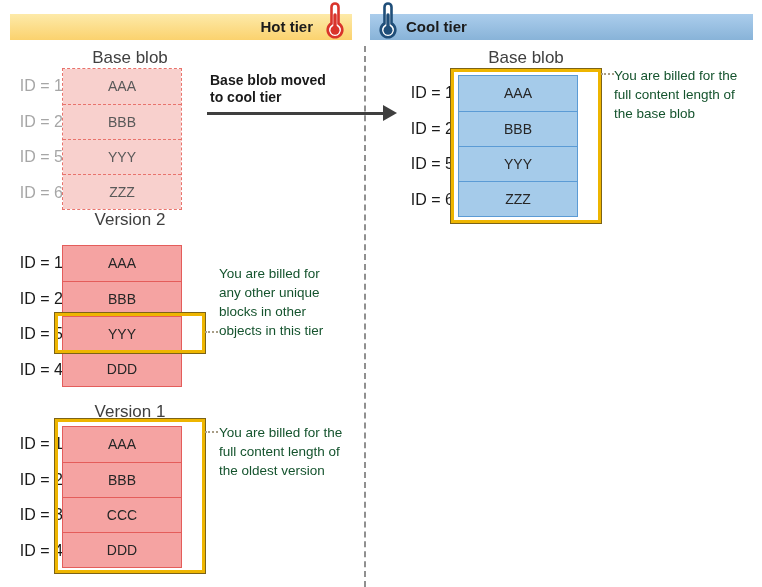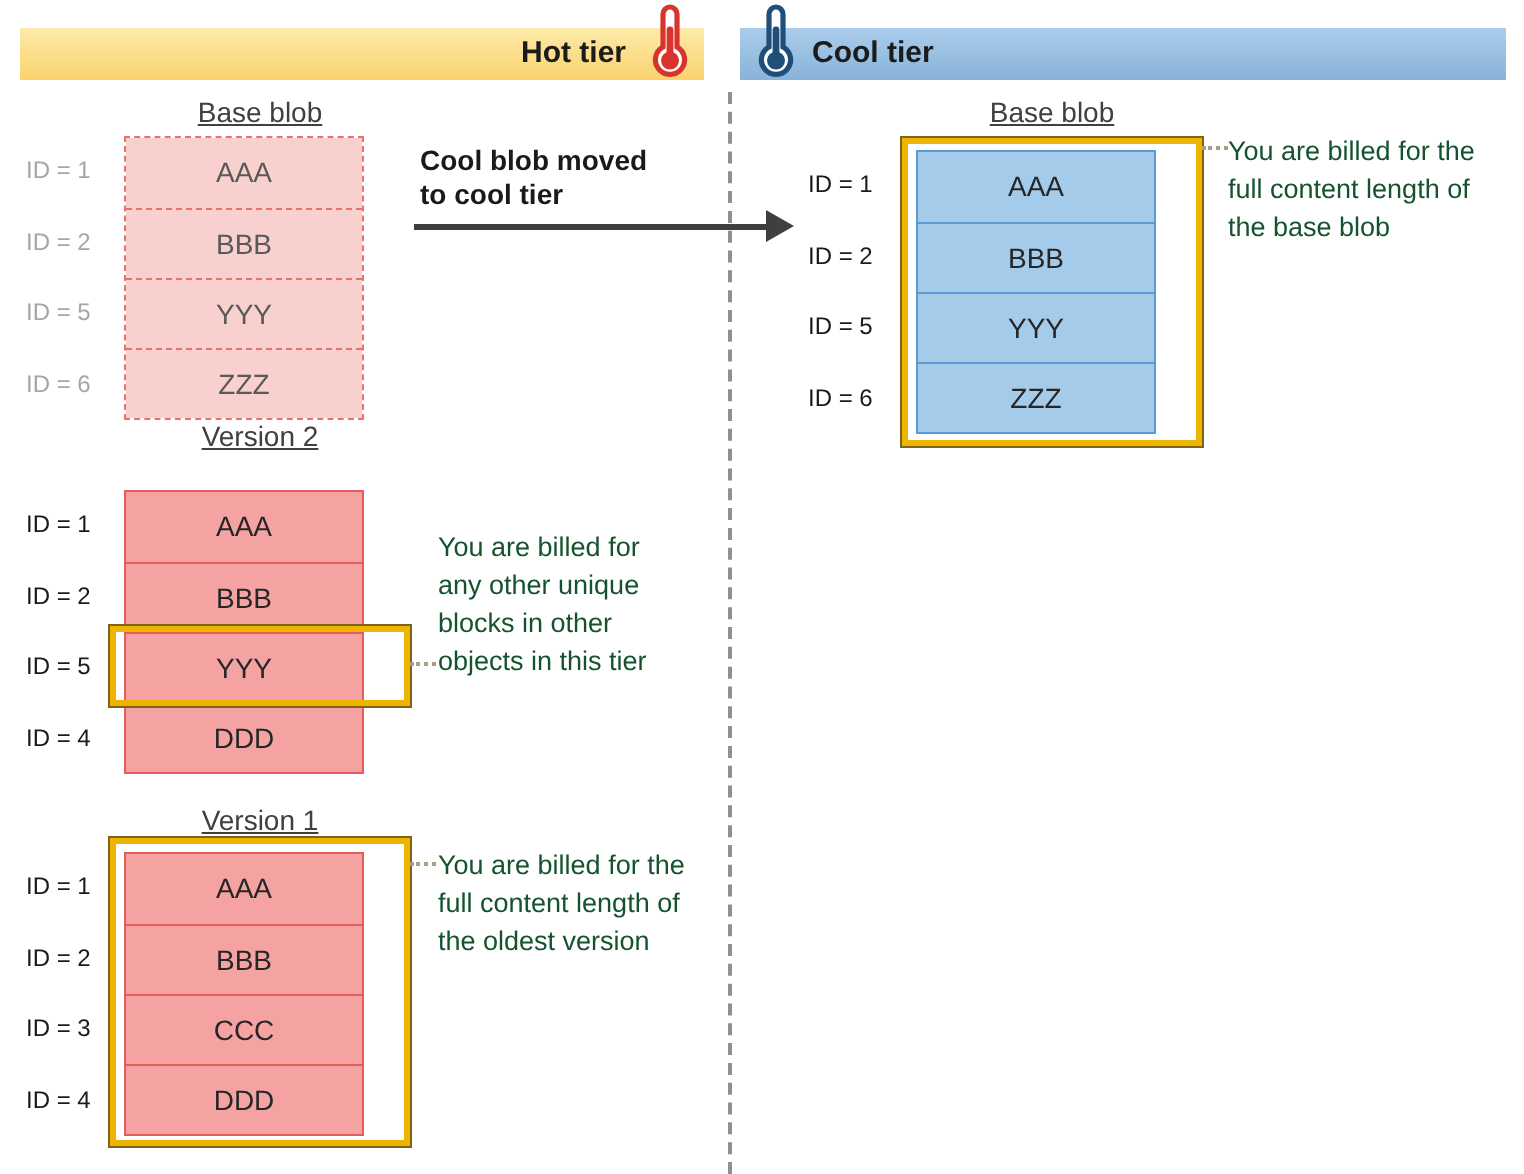--- a/index.html
+++ b/index.html
@@ -10,33 +10,33 @@
   
   .bar{position:absolute;top:14px;height:26px;line-height:26px;font-weight:bold;font-size:15px;color:#1b1b1b;box-sizing:border-box;}
   .bar-hot{left:10px;width:342px;background:linear-gradient(#fdeaa9,#fbd26e);text-align:right;padding-right:39px;}
   .bar-cool{left:370px;width:383px;background:linear-gradient(#abcdec,#88b3d8);text-align:left;padding-left:36px;}
   .thermo{position:absolute;top:2px;width:20px;height:38px;}
   .thermo-hot{left:325px;}
   .thermo-cool{left:378px;}
   
   .sep{position:absolute;left:364px;top:46px;height:541px;width:0;border-left:2px dashed #909090;}
   
-  .sec-title{position:absolute;width:136px;text-align:center;font-size:14px;color:#404040;text-decoration:underline;}
+  .sec-title{position:absolute;width:136px;text-align:center;font-size:17px;color:#404040;}
   
   .btable{position:absolute;width:120px;box-sizing:border-box;}
   .brow{height:35px;line-height:35px;text-align:center;font-size:14px;box-sizing:border-box;}
   .t-pink-light{border:1px dashed #e8736c;}
   .t-pink-light .brow{background:#f8d0cd;border-top:1px dashed #e8736c;color:#595959;}
   .t-pink{border:1px solid #e45d5b;}
   .t-pink .brow{background:#f5a3a2;border-top:1px solid #e45d5b;color:#262626;}
   .t-blue{border:1px solid #5b9bd5;}
   .t-blue .brow{background:#a5cbea;border-top:1px solid #5b9bd5;color:#262626;}
   .btable .brow:first-child{border-top:none;}
   
-  .ids{position:absolute;width:50px;font-size:12px;}
+  .ids{position:absolute;width:50px;font-size:16px;text-align:right;}
   .ids div{height:35.5px;line-height:35.5px;}
   .ids-gray{color:#a6a6a6;}
   .ids-dark{color:#1a1a1a;}
   
   .gold{position:absolute;box-sizing:border-box;border:3px solid #eeb500;outline:1px solid #7c6316;background:transparent;pointer-events:none;}
   
   .note{position:absolute;font-size:13.5px;line-height:19px;color:#14532d;white-space:pre-line;}
   .note-bold{font-weight:bold;font-size:14px;line-height:17px;color:#1a1a1a;}
   .dotted{position:absolute;width:13px;height:0;border-top:2px dotted #a89d86;}
   
@@ -75,21 +75,21 @@
     <div>ID = 5</div>
     <div>ID = 6</div>
   </div>
   <div class="btable t-pink-light" style="left:62px;top:68px;">
     <div class="brow">AAA</div>
     <div class="brow">BBB</div>
     <div class="brow">YYY</div>
     <div class="brow">ZZZ</div>
   </div>
 
-  <div class="note note-bold" style="left:210px;top:72px;width:140px;">Cool blob moved
+  <div class="note note-bold" style="left:210px;top:72px;width:140px;">Base blob moved
 to cool tier</div>
   <div class="arrow-line"></div>
   <div class="arrow-head"></div>
 
   <div class="sec-title" style="left:62px;top:210px;">Version 2</div>
   <div class="ids ids-dark" style="left:13px;top:245px;">
     <div>ID = 1</div>
     <div>ID = 2</div>
     <div>ID = 5</div>
     <div>ID = 4</div>

